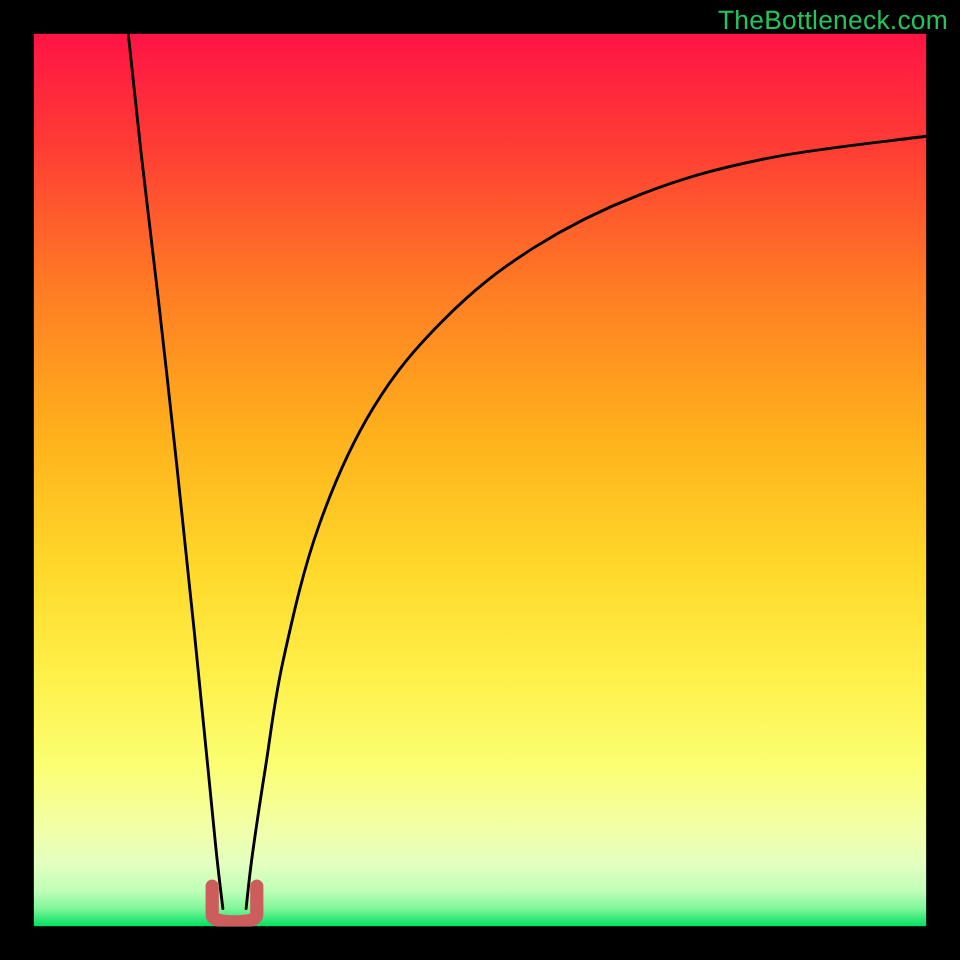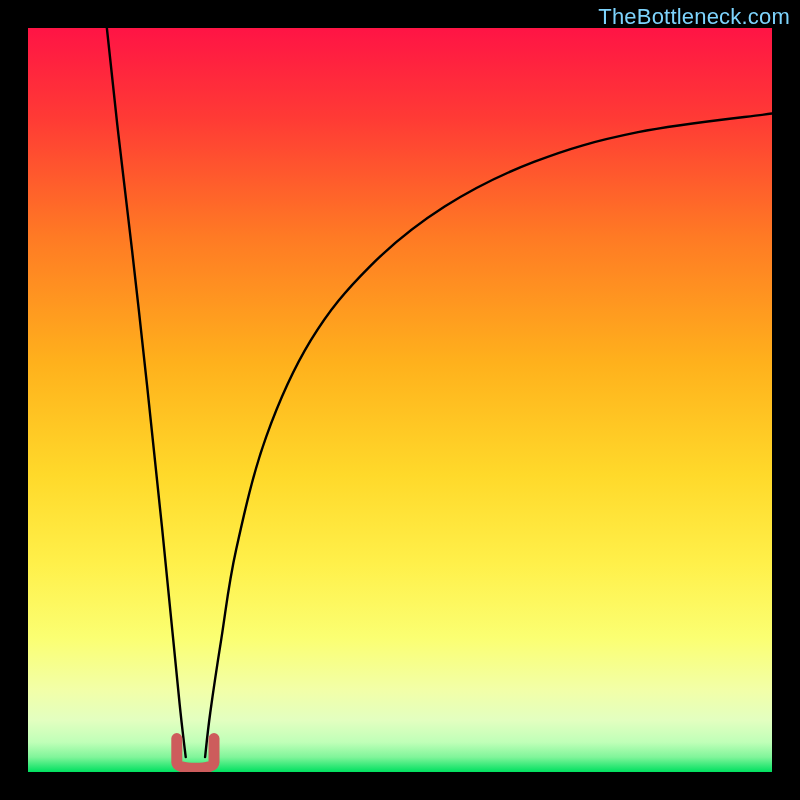--- a/index.html
+++ b/index.html
@@ -18,21 +18,21 @@
     height: 744px;
     background: #000;
   }
   .watermark {
     position: absolute;
     top: 4px;
     right: 10px;
     font-family: Arial, Helvetica, sans-serif;
     font-size: 22px;
     font-weight: 500;
-    color: #7dd3fc;
+    color: #22c55e;
     letter-spacing: 0.2px;
     z-index: 10;
   }
   svg {
     display: block;
   }
 </style>
 </head>
 <body>
 

